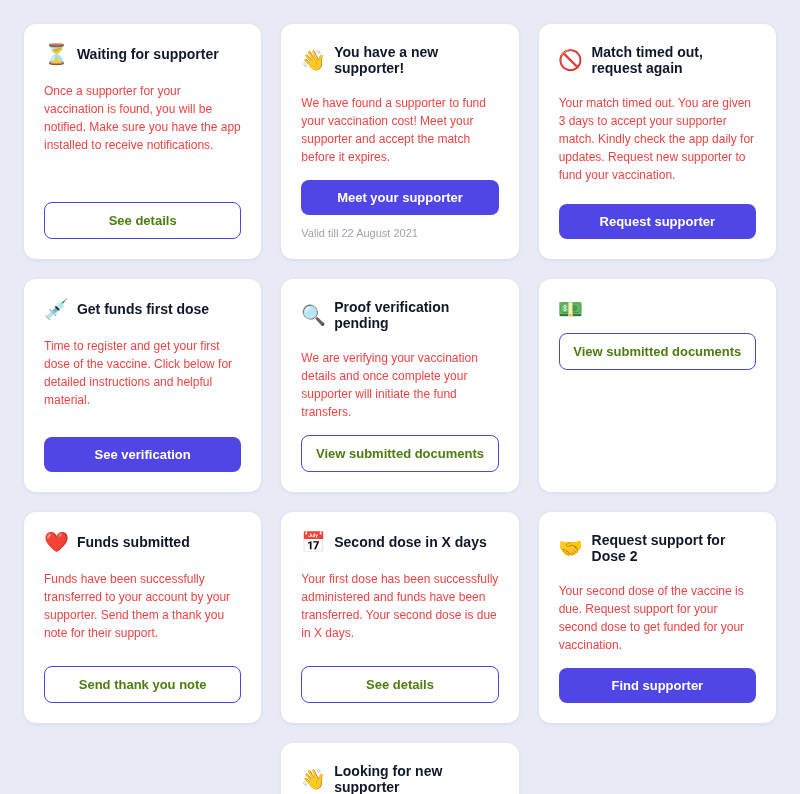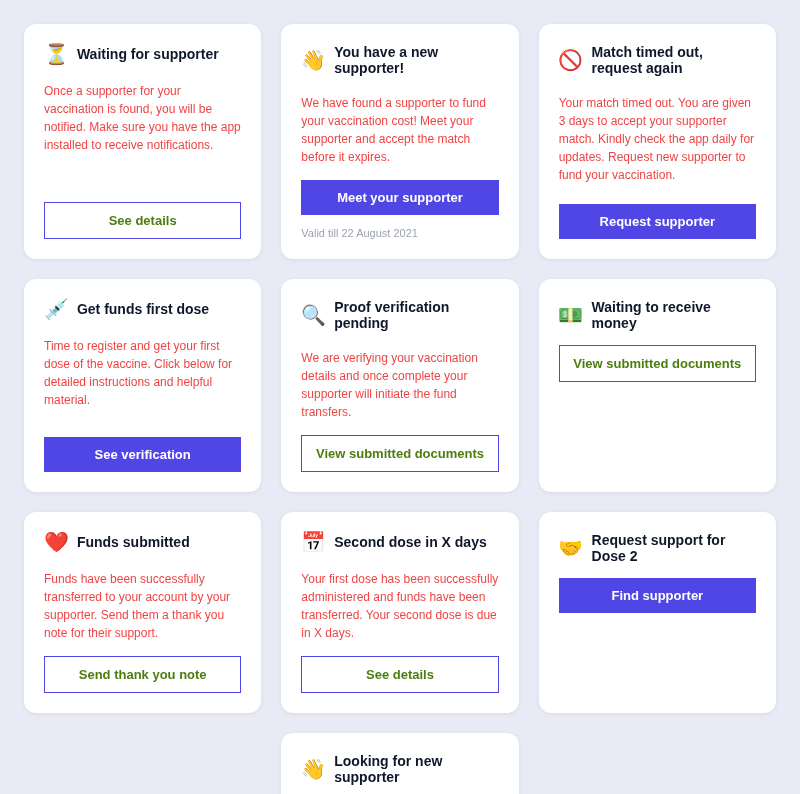--- a/index.html
+++ b/index.html
@@ -43,21 +43,21 @@
       font-size: 12px;
       color: #ef4444;
       line-height: 1.5;
       flex: 1;
       margin-top: 8px;
     }
     .btn {
       display: block;
       width: 100%;
       padding: 10px;
-      border-radius: 0;
+      border-radius: 8px;
       border: none;
       font-size: 13px;
       font-weight: 600;
       cursor: pointer;
       text-align: center;
       margin-top: 4px;
     }
     .btn-primary {
       background: #4f46e5;
       color: #fff;
@@ -118,21 +118,20 @@
       <div class="card-header">
         <span class="card-icon">🔍</span>
         <span class="card-title">Proof verification pending</span>
       </div>
       <p class="card-desc">We are verifying your vaccination details and once complete your supporter will initiate the fund transfers.</p>
       <button class="btn btn-outline">View submitted documents</button>
     </div>
     <div class="card">
       <div class="card-header">
         <span class="card-icon">💵</span>
-        <span class="card-title">Waiting to receive money</span>
       </div>
       <button class="btn btn-outline">View submitted documents</button>
     </div>
     <div class="card">
       <div class="card-header">
         <span class="card-icon">❤️</span>
         <span class="card-title">Funds submitted</span>
       </div>
       <p class="card-desc">Funds have been successfully transferred to your account by your supporter. Send them a thank you note for their support.</p>
       <button class="btn btn-outline">Send thank you note</button>
@@ -143,20 +142,21 @@
         <span class="card-title">Second dose in X days</span>
       </div>
       <p class="card-desc">Your first dose has been successfully administered and funds have been transferred. Your second dose is due in X days.</p>
       <button class="btn btn-outline">See details</button>
     </div>
     <div class="card">
       <div class="card-header">
         <span class="card-icon">🤝</span>
         <span class="card-title">Request support for Dose 2</span>
       </div>
+      <p class="card-desc">Your second dose of the vaccine is due. Request support for your second dose to get funded for your vaccination.</p>
       <button class="btn btn-primary">Find supporter</button>
     </div>
     <div class="card last-row">
       <div class="card-header">
         <span class="card-icon">👋</span>
         <span class="card-title">Looking for new supporter</span>
       </div>
       <p class="card-desc">Once a supporter for your vaccination is found, you will be notified. Make sure you have the app installed to receive notifications.</p>
     </div>
   </div>

